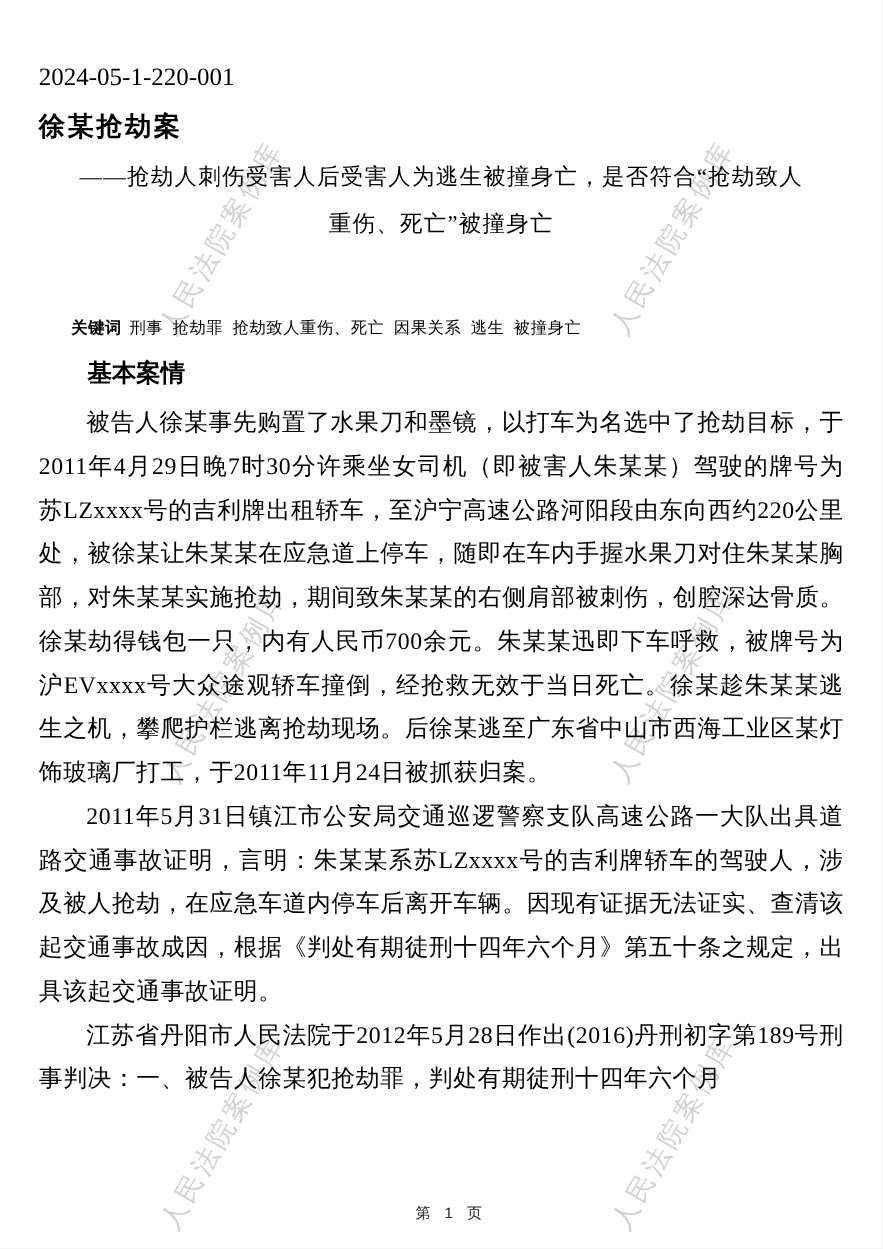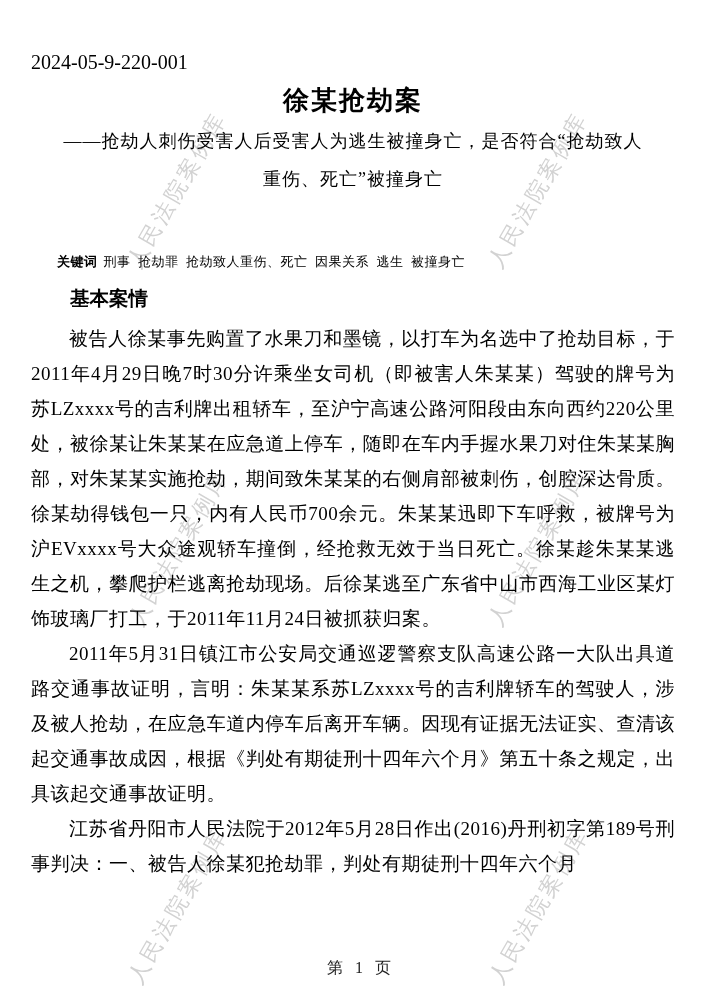--- a/index.html
+++ b/index.html
@@ -30,22 +30,22 @@
   .wm.r3c2{left:539px;top:906px;}
   
   .content{position:absolute;inset:0;z-index:1;padding:0 31px;box-sizing:border-box;}
   .doc-number{
     margin-top:50px;
     font-size:20px;
     line-height:24px;
   }
   .case-title{
     margin-top:12px;
-    text-align:center;
-    font-size:26px;
+    text-align:left;
+    font-size:21px;
     font-weight:bold;
     letter-spacing:2px;
     line-height:30px;
   }
   .case-subtitle{
     margin-top:6px;
     text-align:center;
     font-weight:normal;
     font-size:18px;
     line-height:38px;
@@ -79,22 +79,22 @@
     line-height:35px;
     text-align:justify;
     text-indent:2em;
     letter-spacing:0.5px;
   }
   .body-text p:first-child{margin-top:6px;}
   .footer{
     position:absolute;
     left:16px;right:0;bottom:20px;
     text-align:center;
-    font-family:Liberation Serif, serif;
-    font-size:16px;
+    font-family:Liberation Sans, sans-serif;
+    font-size:12px;
     letter-spacing:4px;
     color:#222;
     z-index:1;
   }
 </style>
 </head>
 <body>
 
 <div class="page">
 
@@ -102,21 +102,21 @@
     <div class="wm r1c1" style="color: rgb(210, 210, 210);">人民法院案例库</div>
     <div class="wm r1c2" style="color: rgb(210, 210, 210);">人民法院案例库</div>
     <div class="wm r2c1" style="color: rgb(210, 210, 210);">人民法院案例库</div>
     <div class="wm r2c2" style="color: rgb(210, 210, 210);">人民法院案例库</div>
     <div class="wm r3c1" style="color: rgb(210, 210, 210);">人民法院案例库</div>
     <div class="wm r3c2" style="color: rgb(210, 210, 210);">人民法院案例库</div>
   </div>
 
   <div class="content">
 
-    <div class="doc-number">2024-05-9-220-001</div>
+    <div class="doc-number">2024-05-1-220-001</div>
 
     <div class="case-title">徐某抢劫案</div>
 
     <div class="case-subtitle">
       <div>——抢劫人刺伤受害人后受害人为逃生被撞身亡，是否符合“抢劫致人</div>
       <div>重伤、死亡”被撞身亡</div>
     </div>
 
     <div class="keywords">
       <span class="keywords-label">关键词</span><span class="keywords-text">刑事  抢劫罪  抢劫致人重伤、死亡  因果关系  逃生  被撞身亡</span>

